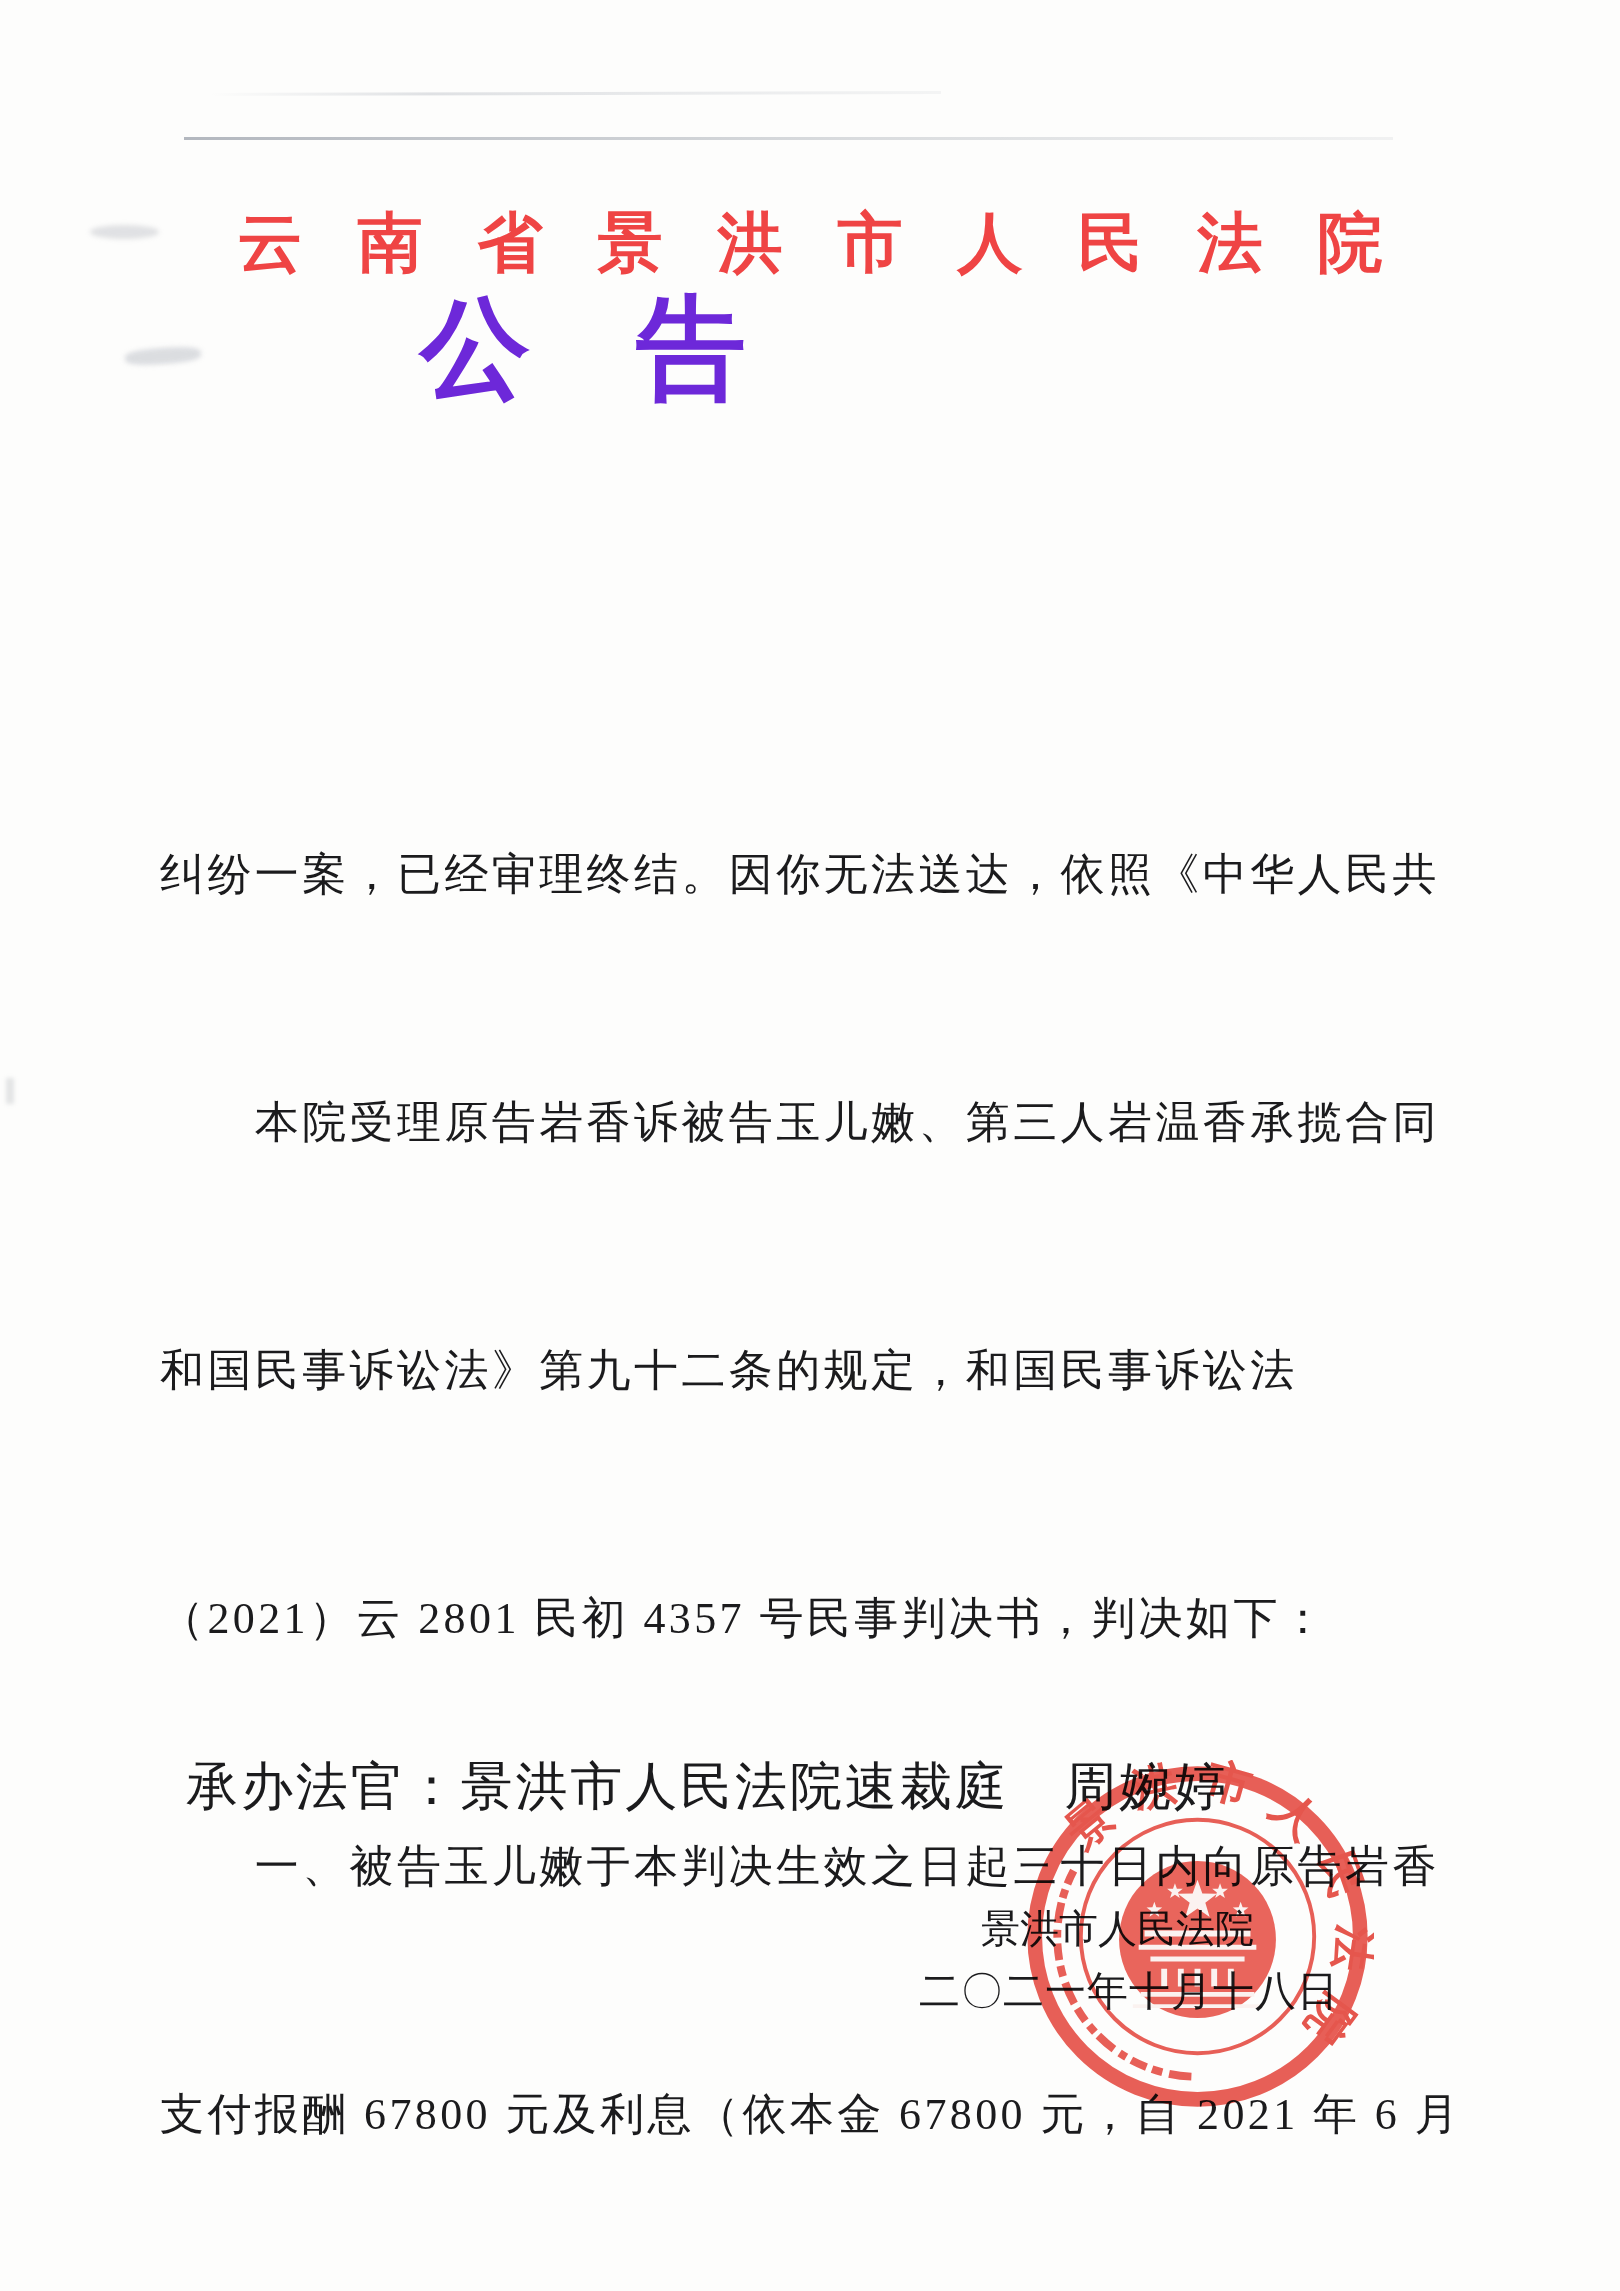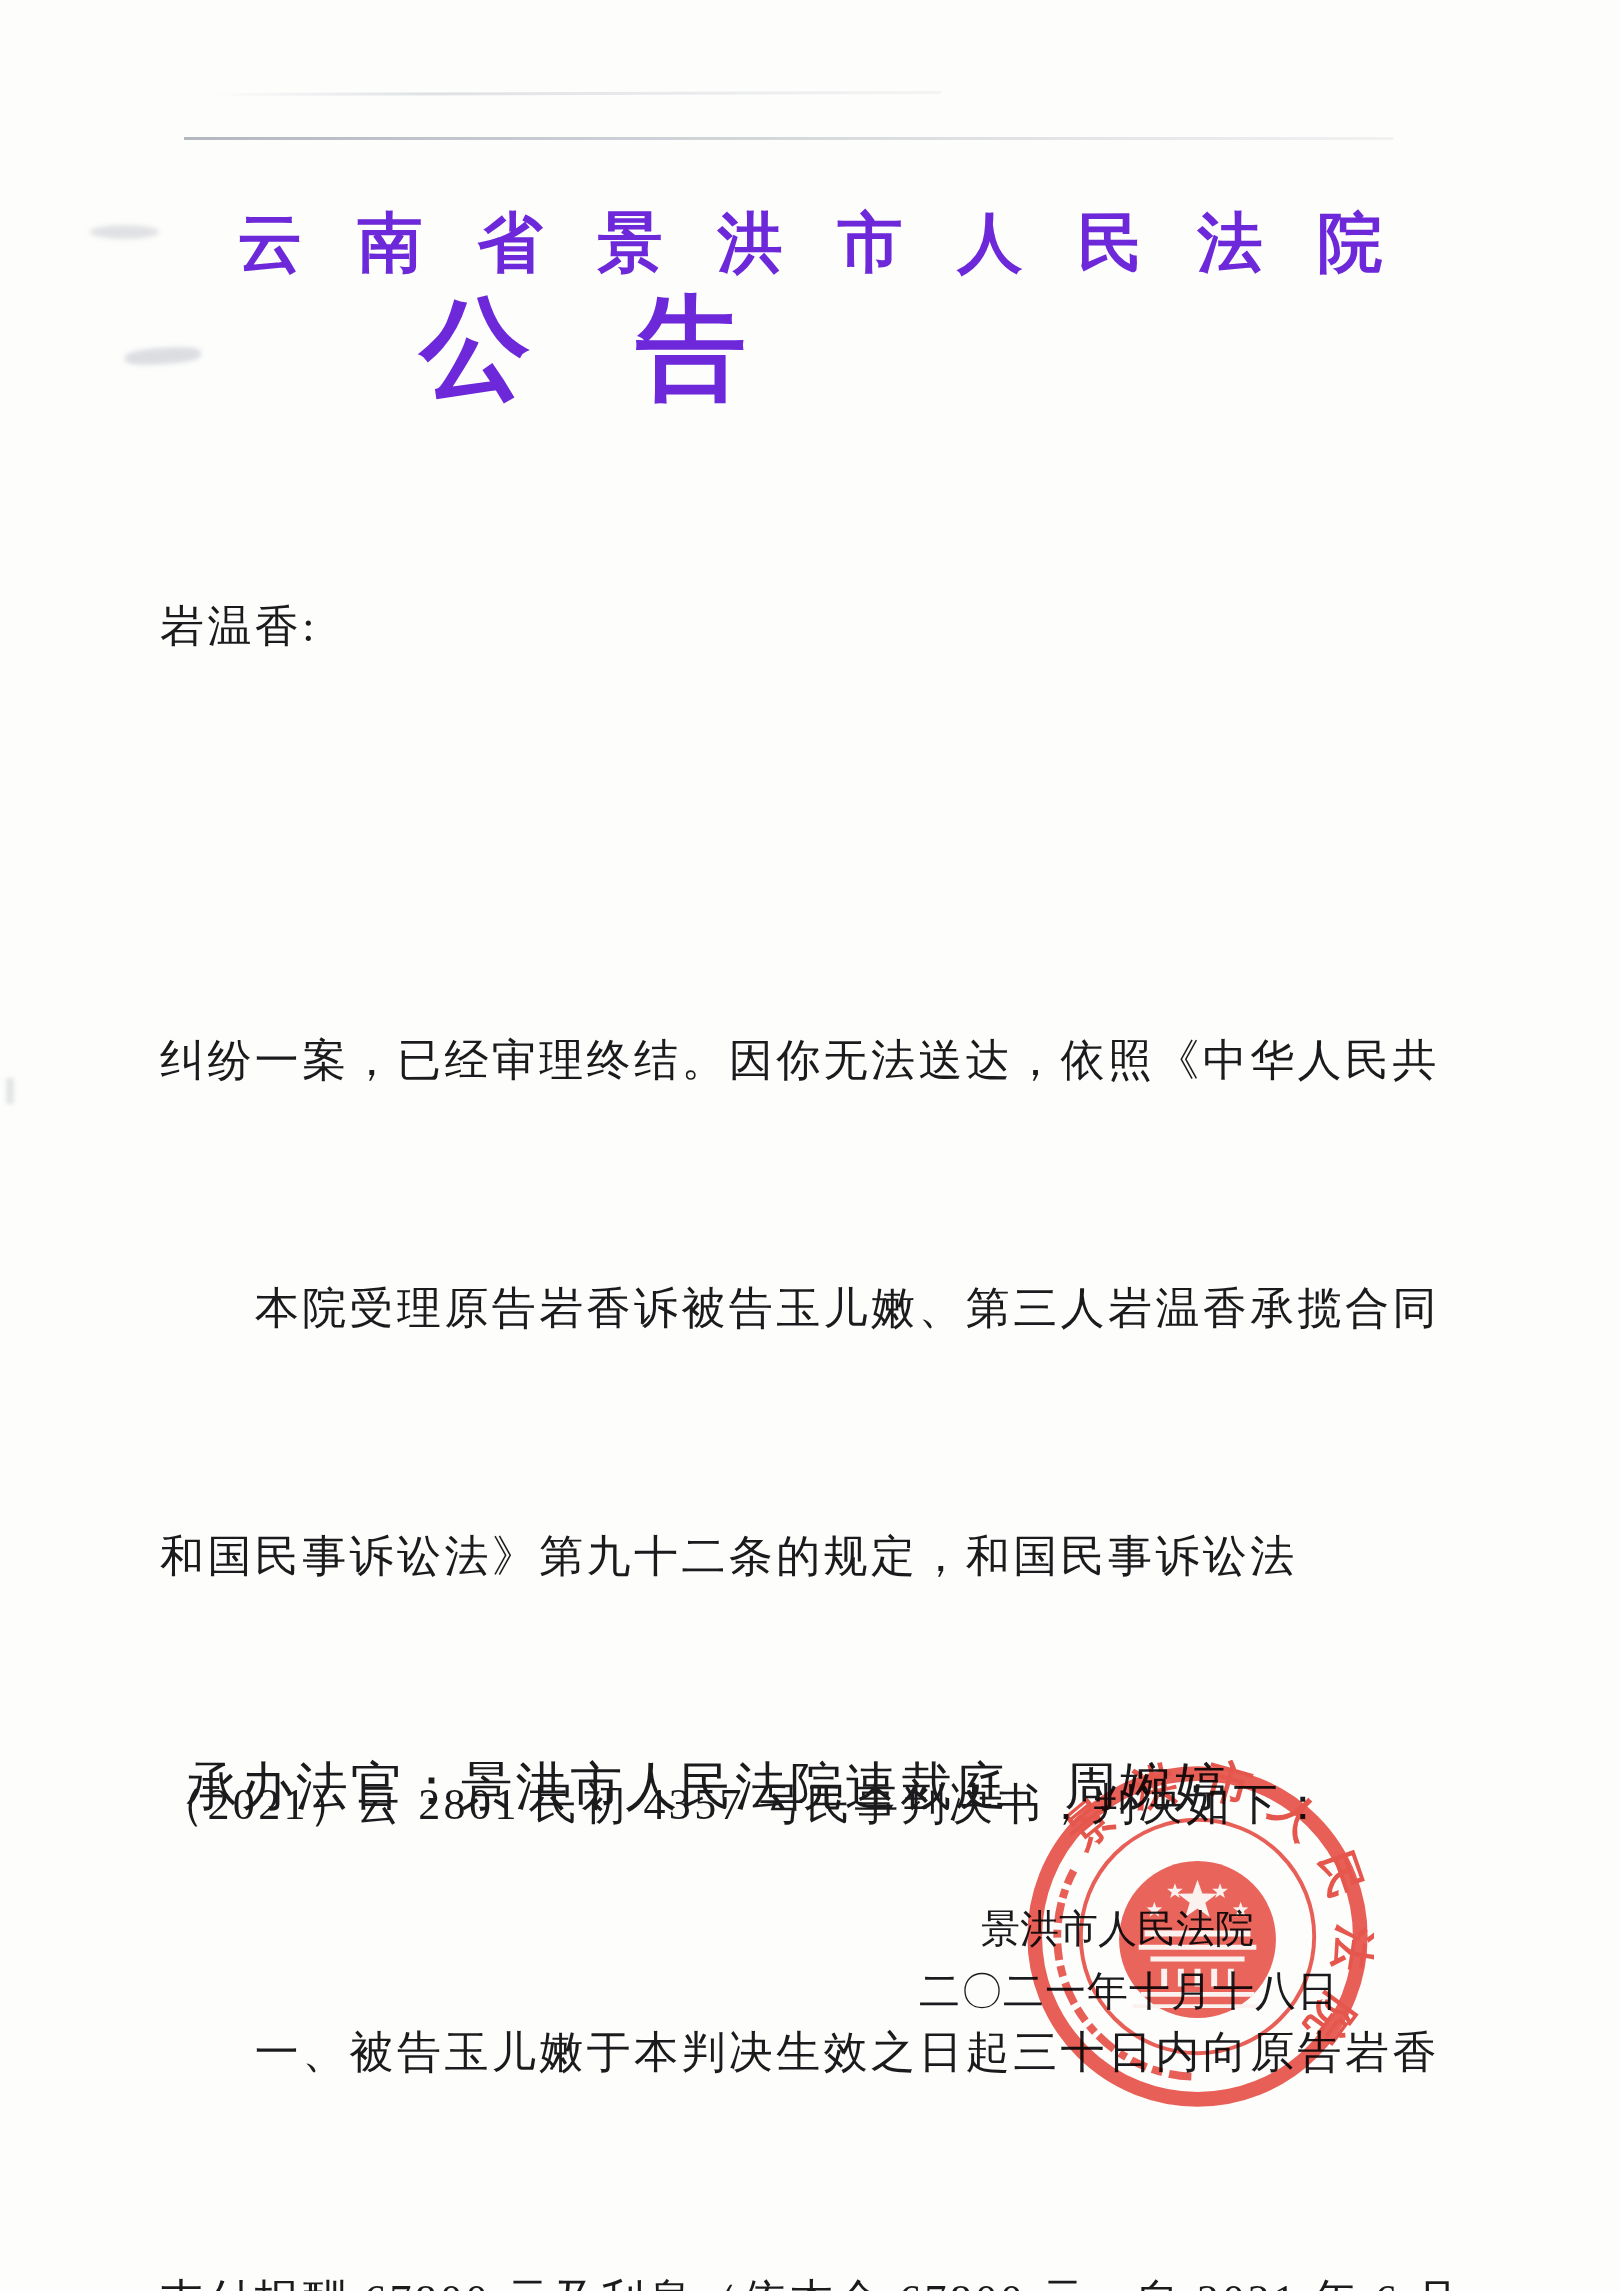--- a/index.html
+++ b/index.html
@@ -27,21 +27,21 @@
     position:absolute;top:348px;left:125px;width:76px;height:15.7px;
     background:rgba(140,146,158,.30);filter:blur(2.5px);border-radius:40%;
     transform:rotate(-4deg);
   }
   .smudge-c{
     position:absolute;top:1078px;left:5.9px;width:7.8px;height:25.5px;
     background:rgba(150,155,165,.25);filter:blur(2px);
   }
   .court-title{
     position:absolute;top:199px;left:0;width:1620px;
-    text-align:center;font-size:65px;font-weight:bold;color:#6d28d9;
+    text-align:center;font-size:65px;font-weight:bold;color:#ef4444;
     letter-spacing:55px;padding-left:55px;box-sizing:border-box;
     white-space:nowrap;
   }
   .notice-title{
     position:absolute;top:275px;left:420px;
     font-size:110px;font-weight:bold;color:#6d28d9;
     letter-spacing:106px;white-space:nowrap;
   }
   .doc-body{
     position:absolute;top:472px;left:160px;width:1323px;
@@ -72,21 +72,20 @@
 <div class="edge-line"></div>
 <div class="top-rule"></div>
 <div class="smudge-a"></div>
 <div class="smudge-b"></div>
 <div class="smudge-c"></div>
 
 <div class="court-title">云南省景洪市人民法院</div>
 <div class="notice-title">公告</div>
 
 <div class="doc-body">
-  <div class="line">岩温香:</div>
   <div>
     
   
       <div class="line">纠纷一案，已经审理终结。因你无法送达，依照《中华人民共</div>
     
       <div class="line">　　本院受理原告岩香诉被告玉儿嫩、第三人岩温香承揽合同</div>
     
       <div class="line">和国民事诉讼法》第九十二条的规定，和国民事诉讼法</div>
     
       <div class="line">（2021）云 2801 民初 4357 号民事判决书，判决如下：</div>

